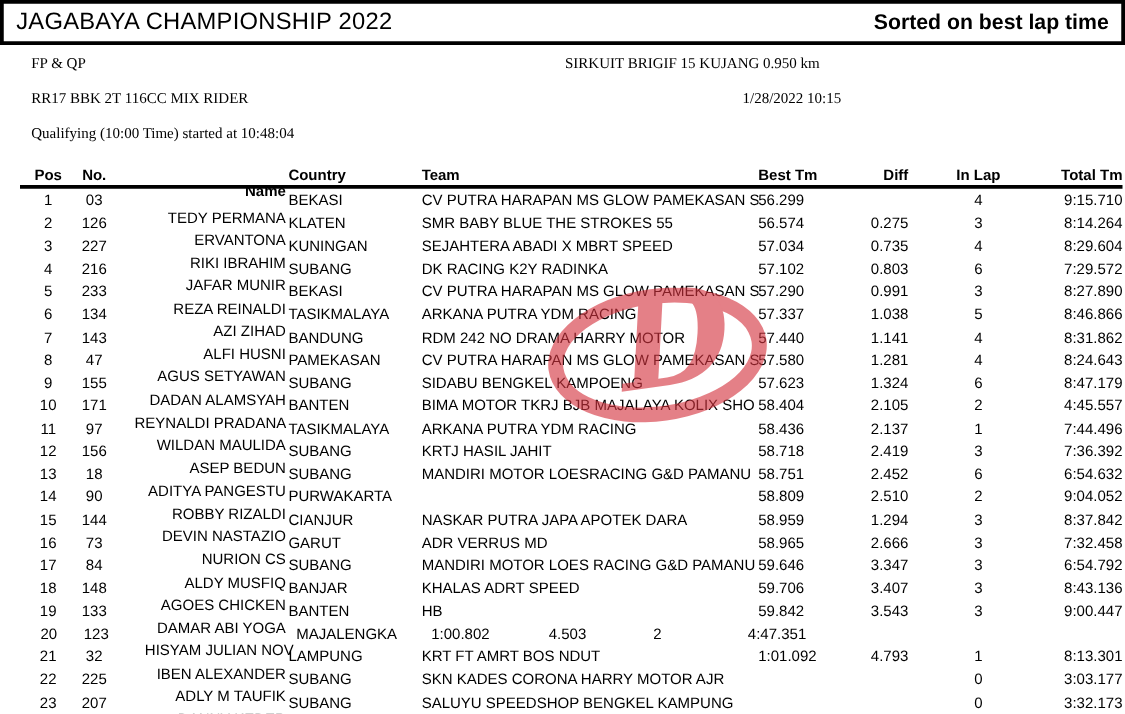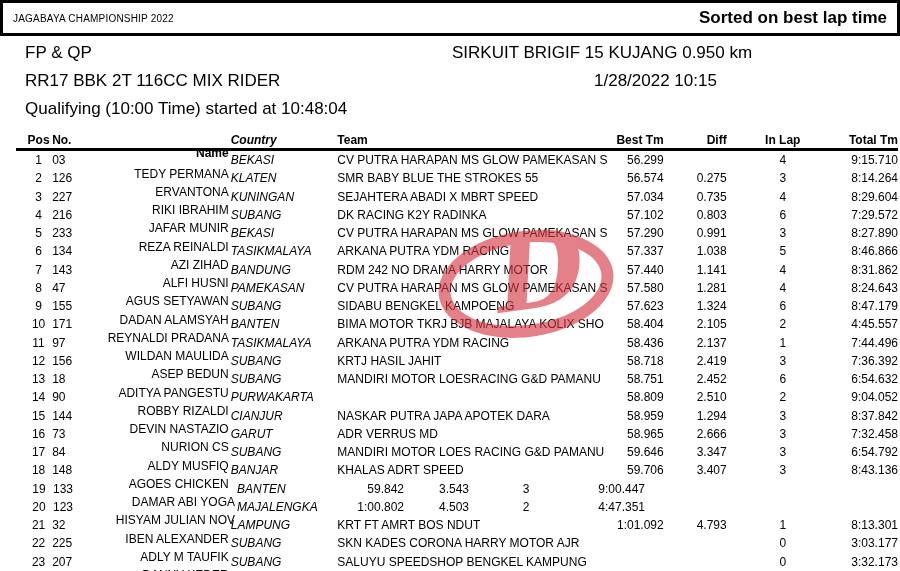--- a/index.html
+++ b/index.html
@@ -10,50 +10,50 @@
     -webkit-font-smoothing:antialiased;
   }
   
   .titlebox{
     position:absolute;left:0;top:0;width:900px;height:36px;
     border:3px solid #000;border-top-width:3px;box-sizing:border-box;
     background:#fff;
   }
   .title-left{
     position:absolute;left:10px;top:50%;transform:translateY(-50%);
-    font-size:10px;letter-spacing:.2px;white-space:nowrap;
+    font-size:19px;letter-spacing:.2px;white-space:nowrap;
   }
   .title-right{
     position:absolute;right:10px;top:50%;transform:translateY(-50%);
     font-size:17px;font-weight:bold;white-space:nowrap;
   }
   
-  .meta{position:absolute;font-size:17px;white-space:nowrap;}
+  .meta{position:absolute;font-size:12px;white-space:nowrap;font-family:Liberation Serif, serif;}
   .m-session{left:25px;top:43px;}
   .m-circuit{left:452px;top:43px;}
   .m-class{left:25px;top:71px;}
   .m-datetime{left:594px;top:71px;}
   .m-qual{left:25px;top:99px;}
   
   .thead{
     position:absolute;left:25px;top:131px;width:873px;height:17px;
     display:flex;align-items:center;font-size:12px;font-weight:bold;
   }
   .head-rule{
     position:absolute;left:16px;top:148px;width:882px;height:2.5px;background:#000;
   }
   .tbody{position:absolute;left:25px;top:151px;width:873px;}
   .trow{display:flex;align-items:center;height:18.26px;font-size:12px;}
   .cell{box-sizing:border-box;white-space:nowrap;overflow:hidden;}
   .c-pos    {width:28px;text-align:center;}
-  .c-no     {width:48px;text-align:left;}
+  .c-no     {width:48px;text-align:center;}
   .c-name   {width:134px;padding-left:9px;text-align:right;margin-top:27px;}
-  .c-country{width:110px;padding-left:2px;text-align:left;font-style:italic;}
+  .c-country{width:110px;padding-left:2px;text-align:left;}
   .c-team   {width:280px;padding-left:2px;text-align:left;}
-  .c-best   {width:59px;text-align:right;}
+  .c-best   {width:59px;text-align:left;}
   .c-diff   {width:65px;text-align:right;}
   .c-inlap  {width:60px;text-align:center;margin-left:27px;}
   .c-total  {width:89px;text-align:right;}
   
   .watermark{
     position:absolute;left:438px;top:231px;width:176px;height:106px;
     transform:rotate(-8deg);opacity:.62;pointer-events:none;z-index:5;
   }
   .wm-ring{
     position:absolute;left:0;top:0;right:0;bottom:0;
@@ -288,20 +288,21 @@
       <div class="cell c-best">59.706</div>
       <div class="cell c-diff">3.407</div>
       <div class="cell c-inlap">3</div>
       <div class="cell c-total">8:43.136</div>
     </div>
     <div class="trow">
       <div class="cell c-pos">19</div>
       <div class="cell c-no">133</div>
       <div class="cell c-name">DAMAR ABI YOGA</div>
       <div class="cell c-country">BANTEN</div>
+      <div class="cell c-team">HB</div>
       <div class="cell c-best">59.842</div>
       <div class="cell c-diff">3.543</div>
       <div class="cell c-inlap">3</div>
       <div class="cell c-total">9:00.447</div>
     </div>
     <div class="trow">
       <div class="cell c-pos">20</div>
       <div class="cell c-no">123</div>
       <div class="cell c-name">HISYAM JULIAN NOV</div>
       <div class="cell c-country">MAJALENGKA</div>

